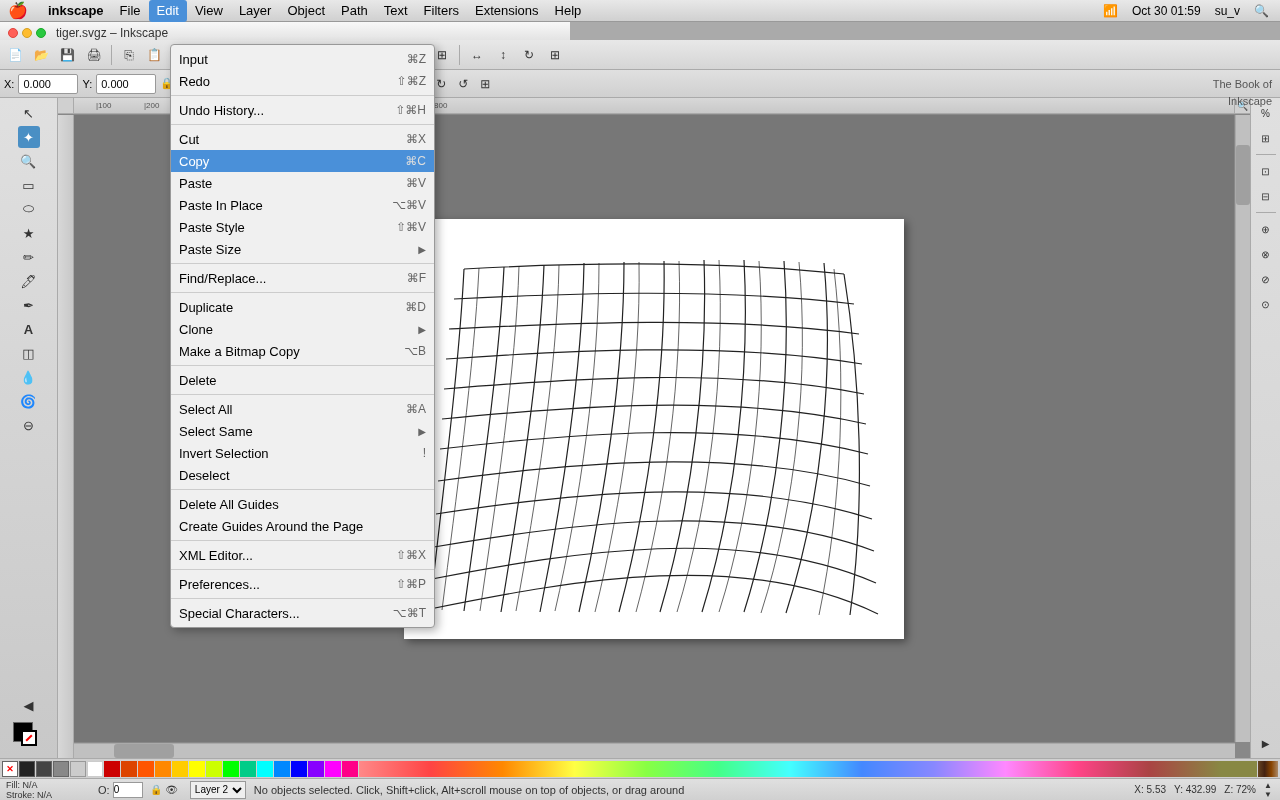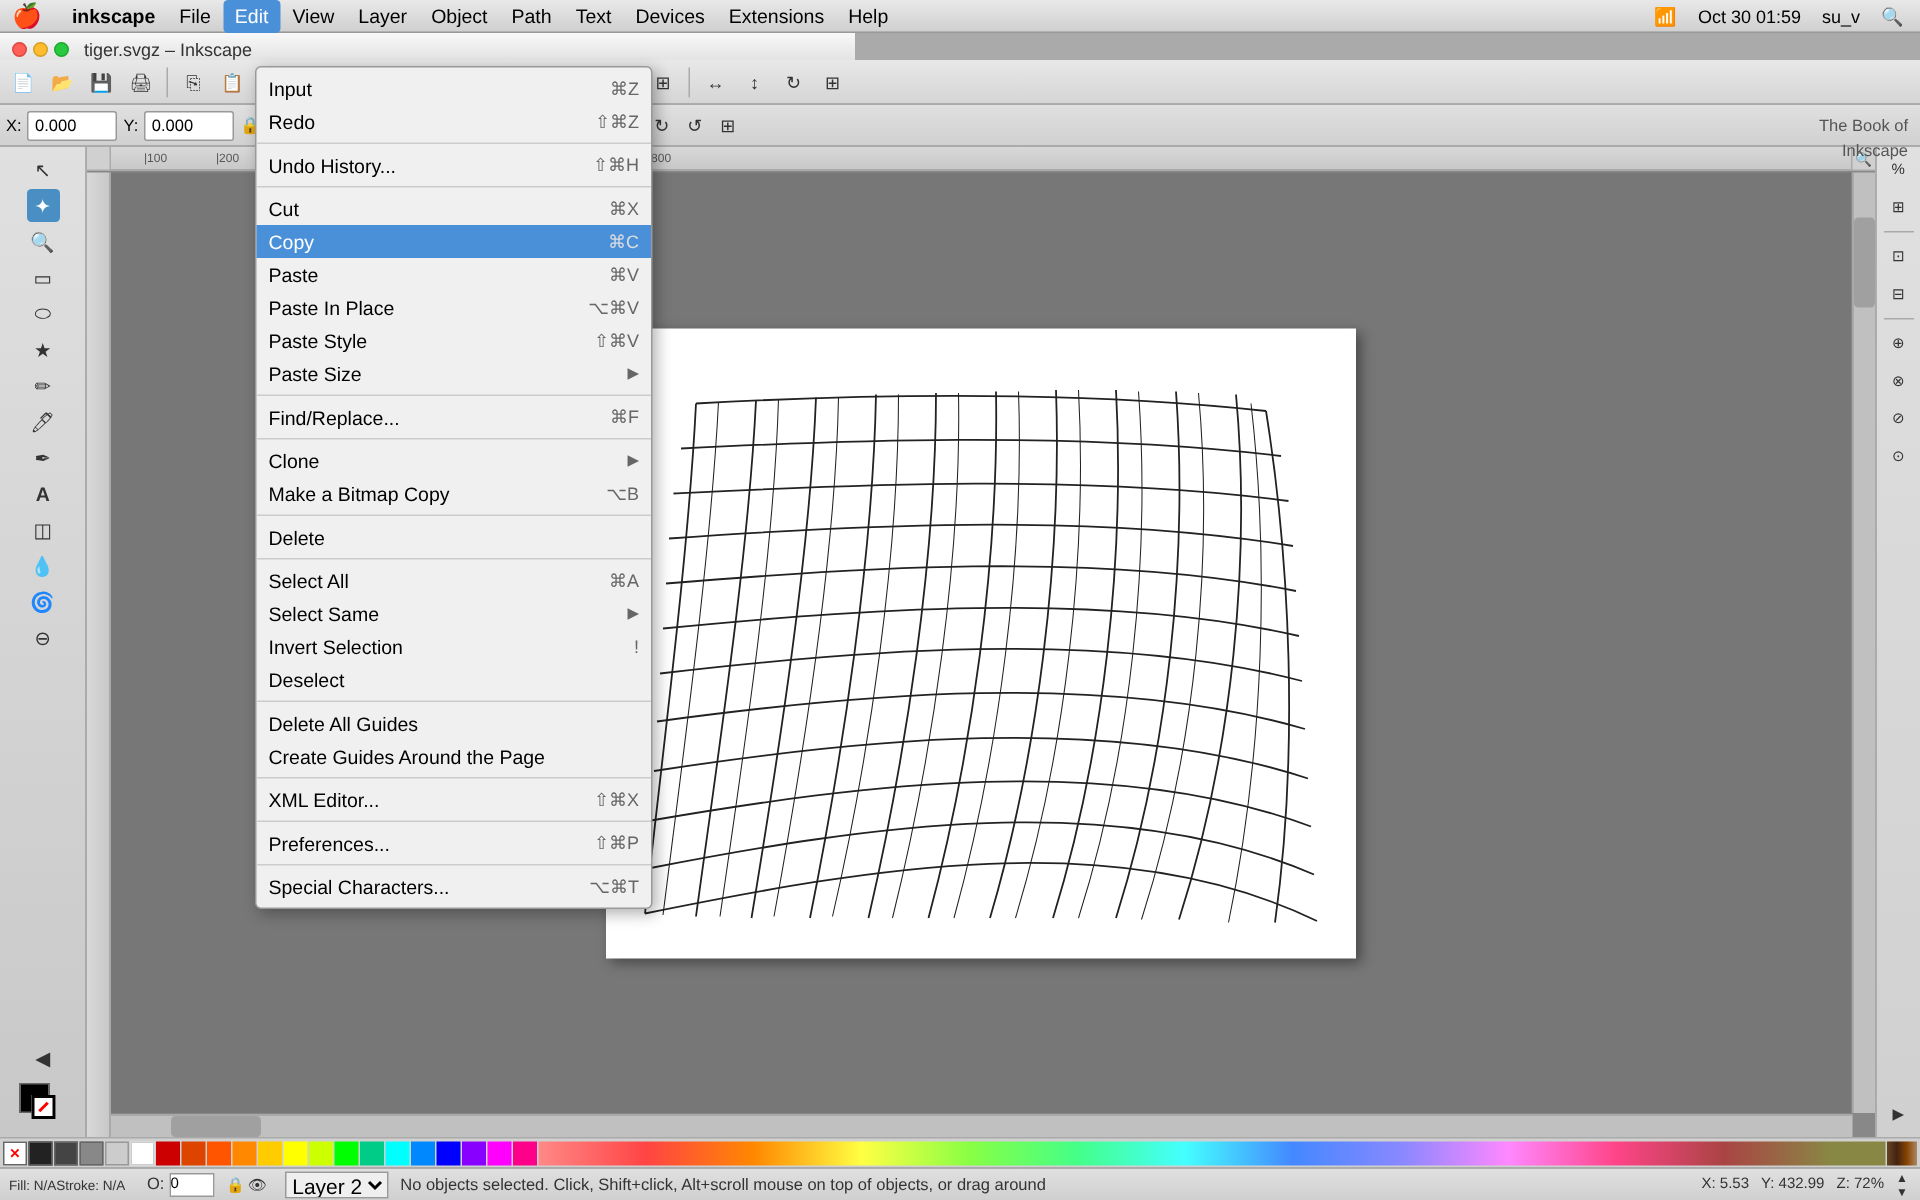--- a/index.html
+++ b/index.html
@@ -352,21 +352,21 @@
 <div class="menubar">
   <span class="menubar-apple">🍎</span>
   <span class="menubar-item menubar-app">inkscape</span>
   <span class="menubar-item">File</span>
   <span class="menubar-item active">Edit</span>
   <span class="menubar-item">View</span>
   <span class="menubar-item">Layer</span>
   <span class="menubar-item">Object</span>
   <span class="menubar-item">Path</span>
   <span class="menubar-item">Text</span>
-  <span class="menubar-item">Devices</span>
+  <span class="menubar-item">Filters</span>
   <span class="menubar-item">Extensions</span>
   <span class="menubar-item">Help</span>
   <div class="menubar-right">
     <span>📶</span>
     <span>Oct 30 01:59</span>
     <span>su_v</span>
     <span>🔍</span>
   </div>
 </div>
 
@@ -590,30 +590,30 @@
         <div style="width:16px;height:16px;background:#00f;cursor:pointer;"></div>
         <div style="width:16px;height:16px;background:#80f;cursor:pointer;"></div>
         <div style="width:16px;height:16px;background:#f0f;cursor:pointer;"></div>
         <div style="width:16px;height:16px;background:#f08;cursor:pointer;"></div>
 
         <div style="flex:1; height:16px; background: linear-gradient(to right, #f88 0%, #f44 8%, #f80 16%, #ff4 24%, #8f4 32%, #4f8 40%, #4ff 48%, #48f 56%, #88f 64%, #f8f 72%, #f48 80%, #a44 88%, #884 96%); cursor:pointer;"></div>
         <div style="width:20px; height:16px; background: linear-gradient(to right, #642, #421, #840, #a86); cursor:pointer;"></div>
       </div>
 
       <div class="status-bar">
-        <div style="display:flex; flex-direction:row; margin-right:4px; min-width:80px;">
+        <div style="display:flex; flex-direction:column; margin-right:4px; min-width:80px;">
           <span style="font-size:9px;">Fill: <span>N/A</span></span>
           <span style="font-size:9px;">Stroke: <span>N/A</span></span>
         </div>
         <span style="font-size:11px;">O: <input style="width: 30px; height: 16px; font-size: 10px; border: 1px solid rgb(153, 153, 153);" value="0"></span>
         <div style="display:flex; gap:2px; margin-right:4px;">
           <div style="font-size:10px;cursor:pointer;">🔒</div>
           <div style="font-size:10px;cursor:pointer;">👁</div>
         </div>
-        <select style="height:18px; font-size:14px; border:1px solid #999;">
+        <select style="height:18px; font-size:10px; border:1px solid #999;">
           <option>Layer 2</option>
         </select>
         <span style="flex:1; font-size:11px;">No objects selected. Click, Shift+click, Alt+scroll mouse on top of objects, or drag around</span>
         <span style="font-size:10px; margin-left:4px;">X: <span>5.53</span></span>
         <span style="font-size:10px;">Y: <span>432.99</span></span>
         <span style="font-size:10px;">Z: <span>72%</span></span>
         <div style="display:flex; flex-direction:column; width:10px;">
           <div style="font-size:8px; cursor:pointer;">▲</div>
           <div style="font-size:8px; cursor:pointer;">▼</div>
         </div>
@@ -661,20 +661,24 @@
       <span class="menu-item-label">Paste Size</span>
       <span class="menu-item-arrow">▶</span>
     </div>
     <div class="menu-separator"></div>
     <div class="menu-item">
       <span class="menu-item-label">Find/Replace...</span>
       <span class="menu-item-shortcut">⌘F</span>
     </div>
     <div class="menu-separator"></div>
     <div class="menu-item">
+      <span class="menu-item-label">Duplicate</span>
+      <span class="menu-item-shortcut">⌘D</span>
+    </div>
+    <div class="menu-item">
       <span class="menu-item-label">Clone</span>
       <span class="menu-item-arrow">▶</span>
     </div>
     <div class="menu-item">
       <span class="menu-item-label">Make a Bitmap Copy</span>
       <span class="menu-item-shortcut">⌥B</span>
     </div>
     <div class="menu-separator"></div>
     <div class="menu-item">
       <span class="menu-item-label">Delete</span>

